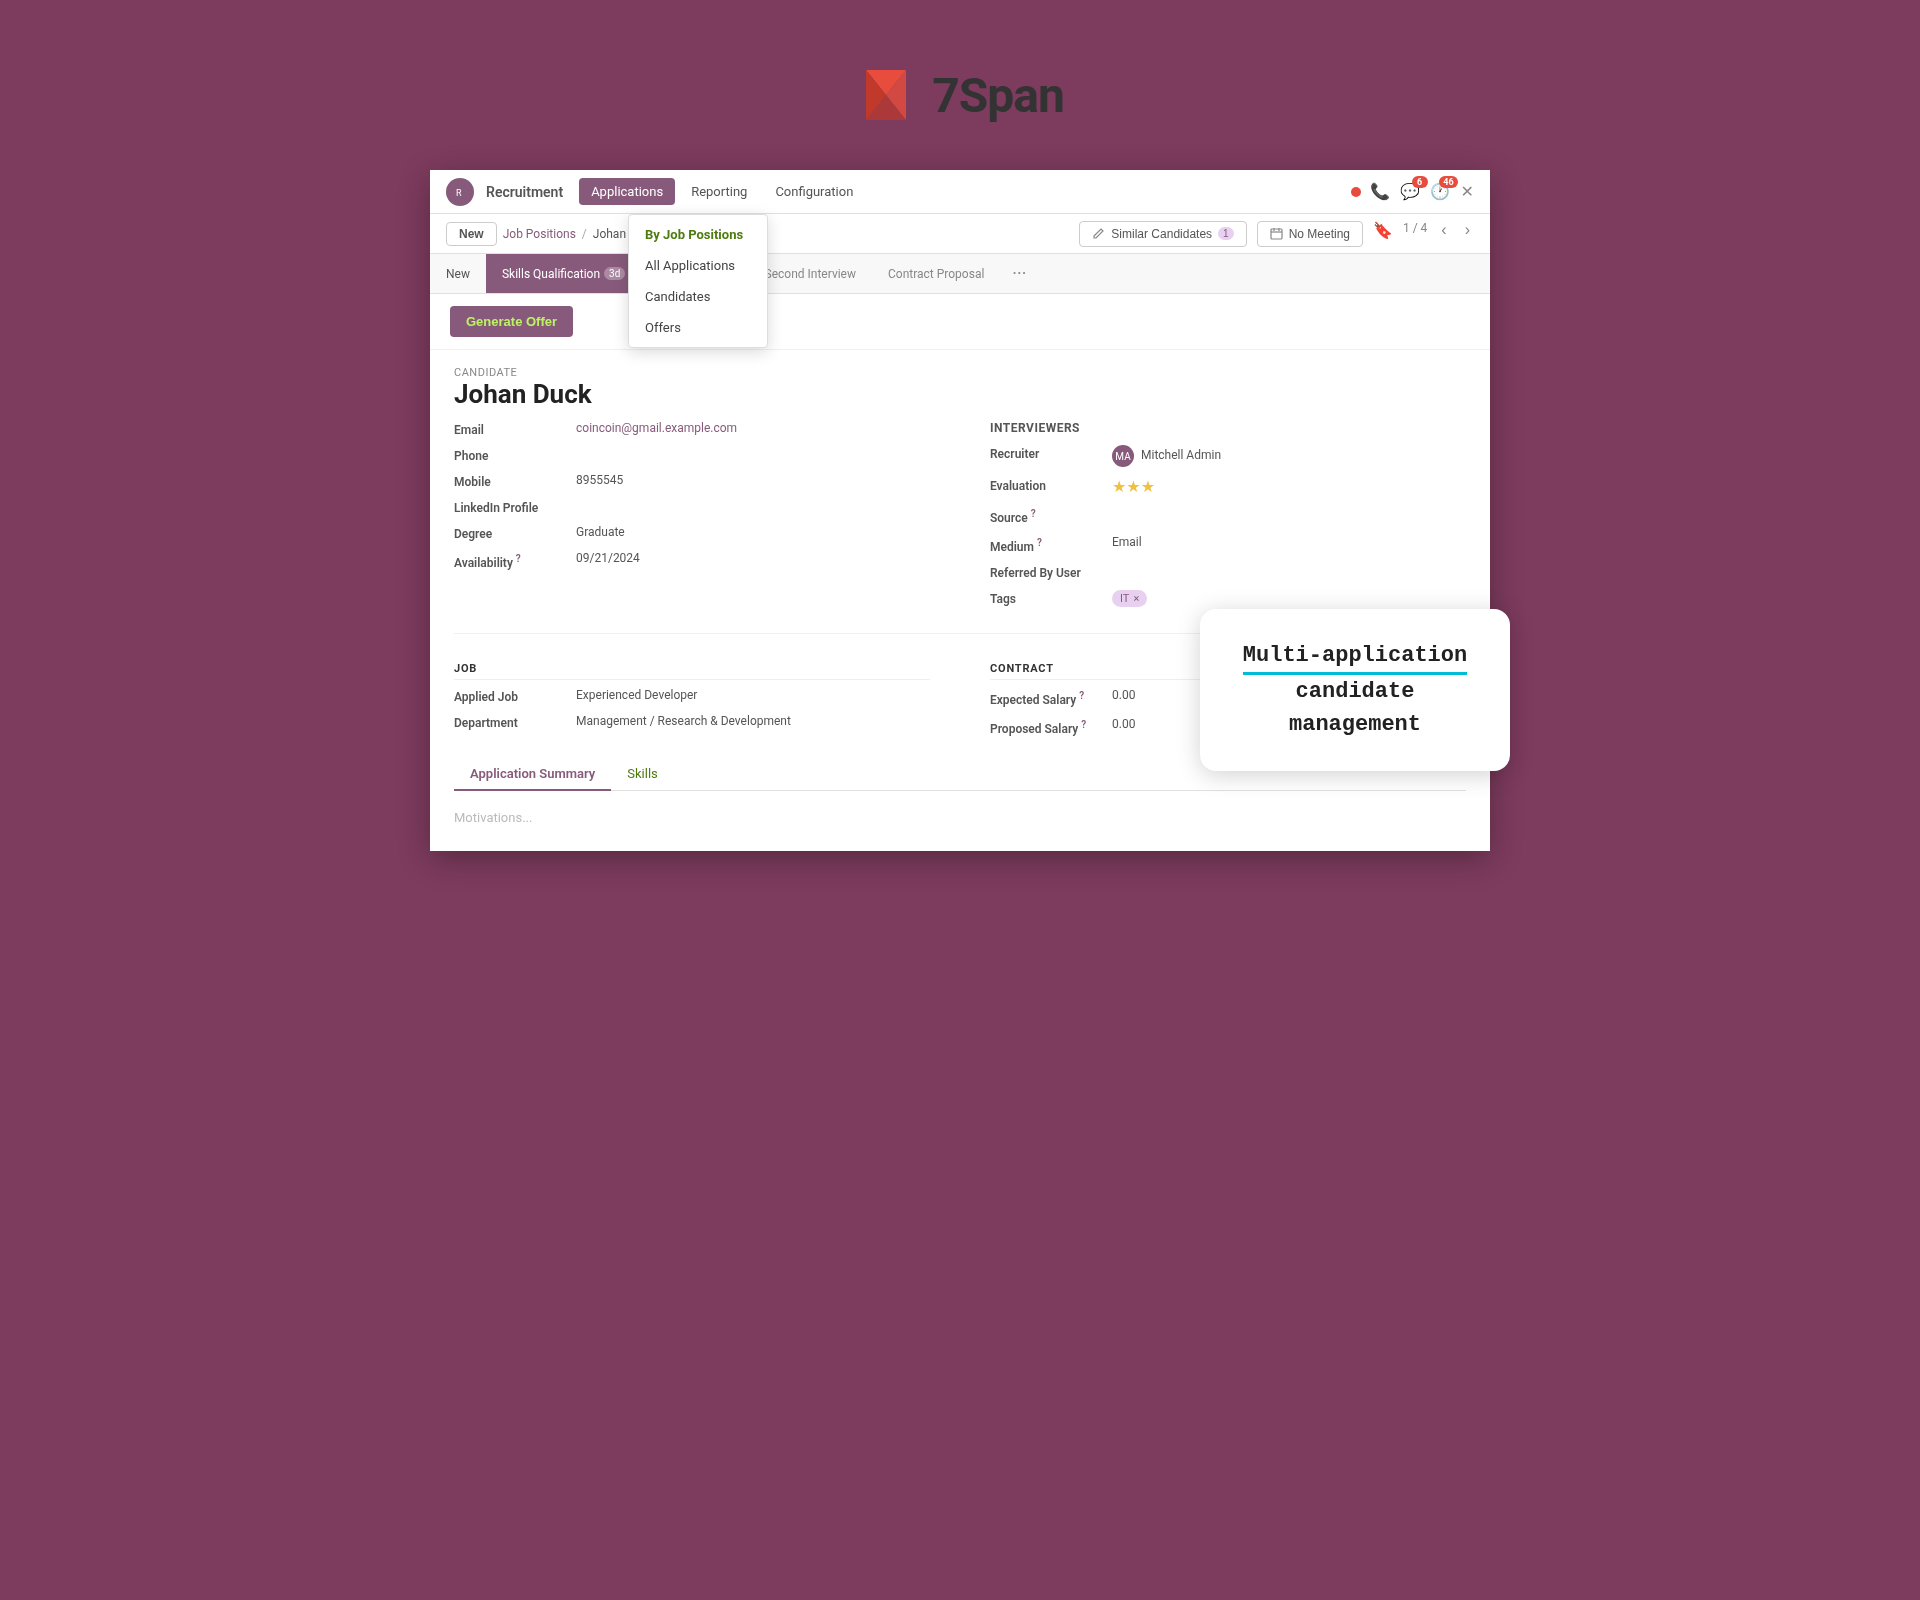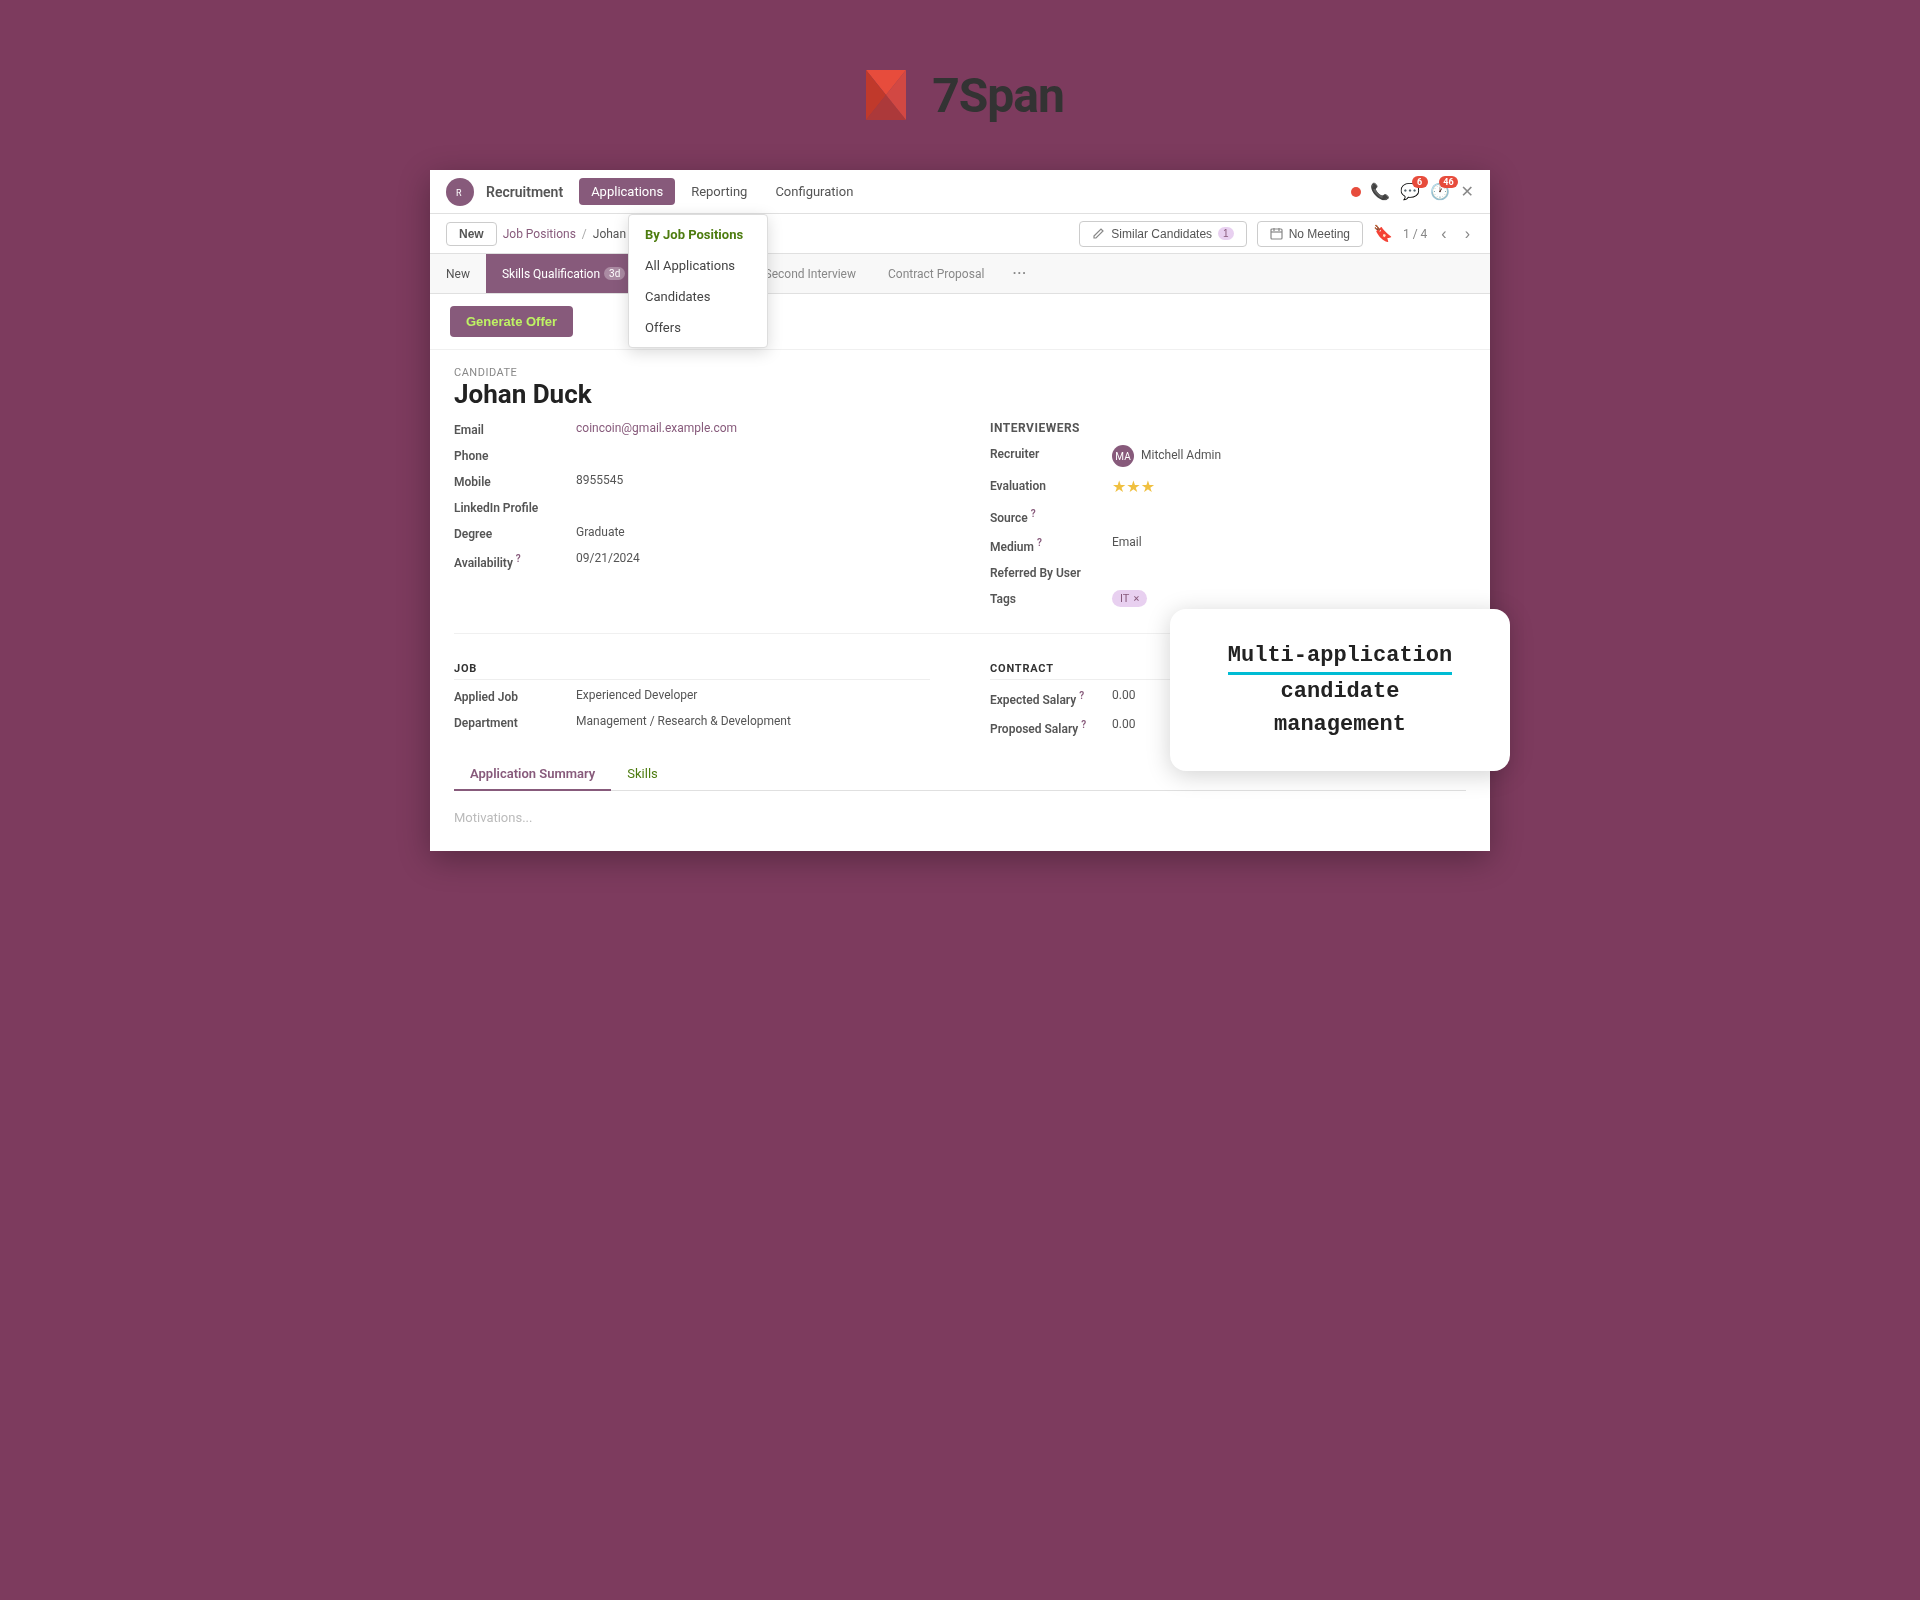--- a/index.html
+++ b/index.html
@@ -144,21 +144,21 @@
       color: #aaa;
       font-size: 12px;
     }
     .breadcrumb-current {
       font-size: 12px;
       color: #555;
     }
     .breadcrumb-spacer { flex: 1; }
     .breadcrumb-actions {
       display: flex;
-      align-items: center;
+      align-items: flex-start;
       gap: 10px;
     }
     .action-btn {
       display: flex;
       align-items: center;
       gap: 6px;
       border: 1px solid #ccc;
       border-radius: 4px;
       padding: 5px 12px;
       font-size: 12px;
@@ -392,21 +392,21 @@
 
     
     .annotation-card {
       position: absolute;
       right: -20px;
       bottom: 80px;
       background: #fff;
       border-radius: 16px;
       box-shadow: 0 4px 24px rgba(0,0,0,0.18);
       padding: 30px 36px;
-      width: 340px;
+      width: 310px;
       text-align: center;
     }
     .annotation-text {
       font-family: 'Courier New', monospace;
       font-size: 22px;
       font-weight: 700;
       line-height: 1.5;
       color: #222;
     }
     .annotation-underline {

